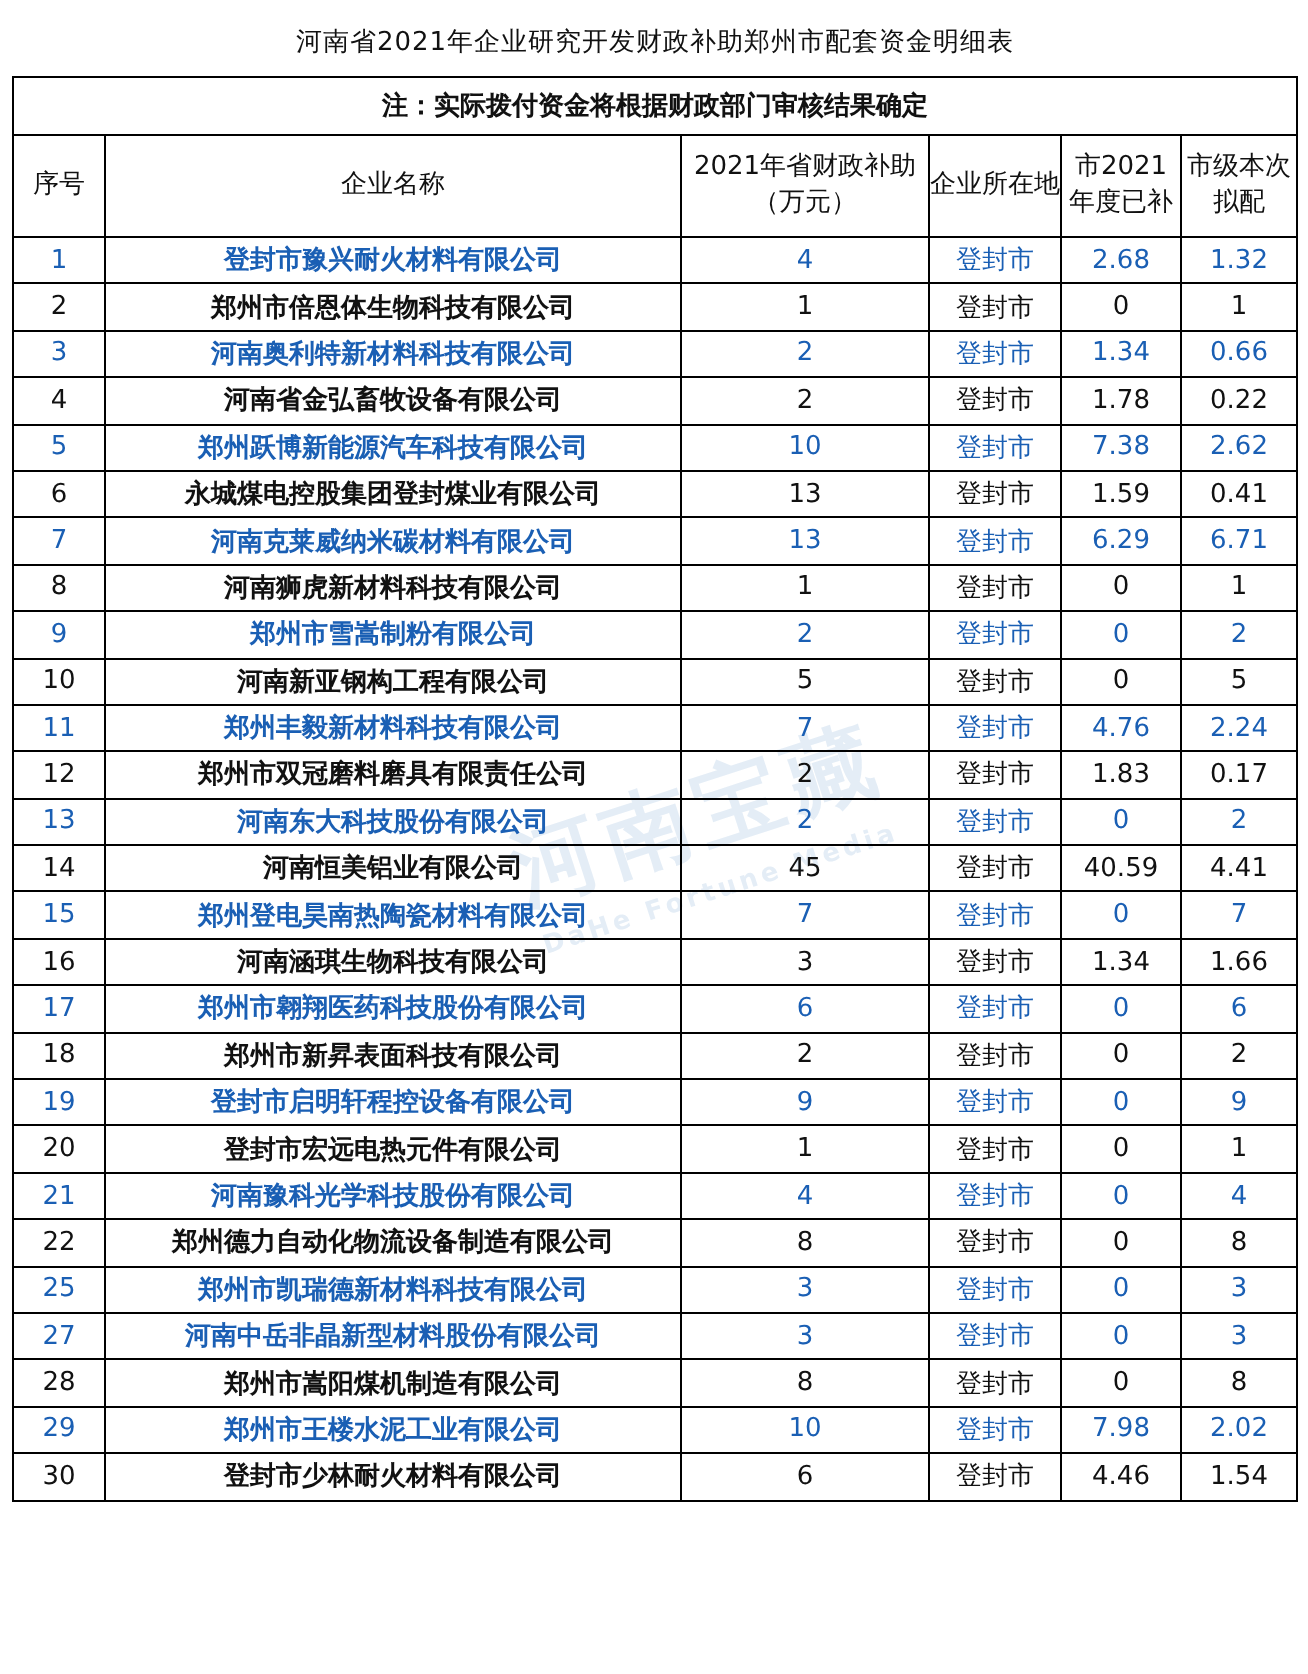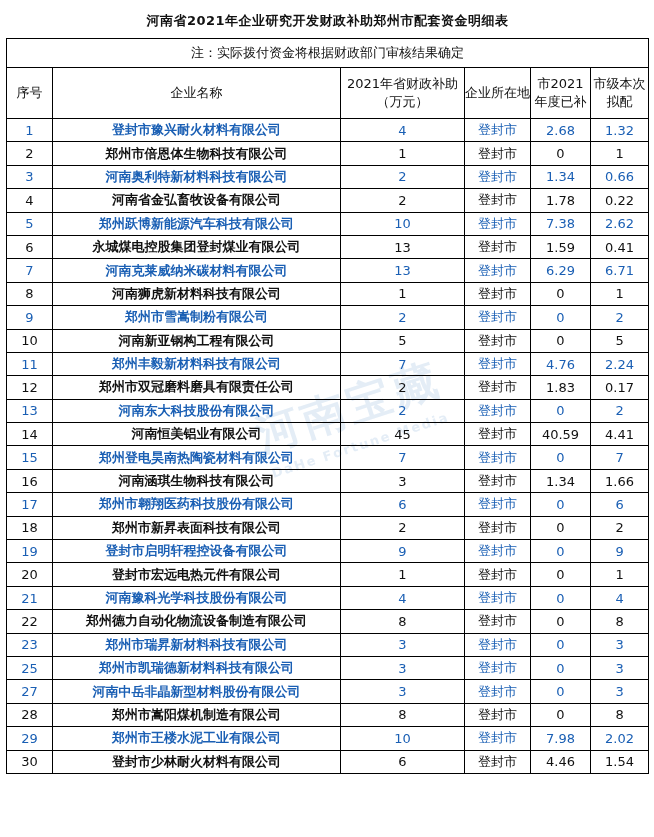--- a/index.html
+++ b/index.html
@@ -53,28 +53,28 @@
     border: 1px solid #000000;
     padding: 0;
     text-align: center;
     vertical-align: middle;
     font-size: 13px;
     background: transparent;
   }
   .title-cell {
     border: none !important;
     font-size: 16px;
-    font-weight: bold;
+    font-weight: normal;
     padding: 6px 0 8px 0 !important;
     letter-spacing: 0.5px;
   }
   .note-cell {
     height: 28px;
     font-size: 13px;
-    font-weight: normal;
+    font-weight: bold;
   }
   .hdr td {
     font-weight: normal;
     height: 50px;
     line-height: 1.35;
     font-size: 13.5px;
   }
   .c0 { width: 46px; }
   .c1 { width: 288px; }
   .c2 { width: 124px; }
@@ -293,28 +293,20 @@
         </tr>
         <tr class="row">
           <td class="dark">22</td>
           <td class="dark name">郑州德力自动化物流设备制造有限公司</td>
           <td class="dark">8</td>
           <td class="dark">登封市</td>
           <td class="dark">0</td>
           <td class="dark">8</td>
         </tr>
         <tr class="row">
-          <td class="blue">23</td>
-          <td class="blue name">郑州市瑞昇新材料科技有限公司</td>
-          <td class="blue">3</td>
-          <td class="blue">登封市</td>
-          <td class="blue">0</td>
-          <td class="blue">3</td>
-        </tr>
-        <tr class="row">
           <td class="blue">25</td>
           <td class="blue name">郑州市凯瑞德新材料科技有限公司</td>
           <td class="blue">3</td>
           <td class="blue">登封市</td>
           <td class="blue">0</td>
           <td class="blue">3</td>
         </tr>
         <tr class="row">
           <td class="blue">27</td>
           <td class="blue name">河南中岳非晶新型材料股份有限公司</td>

